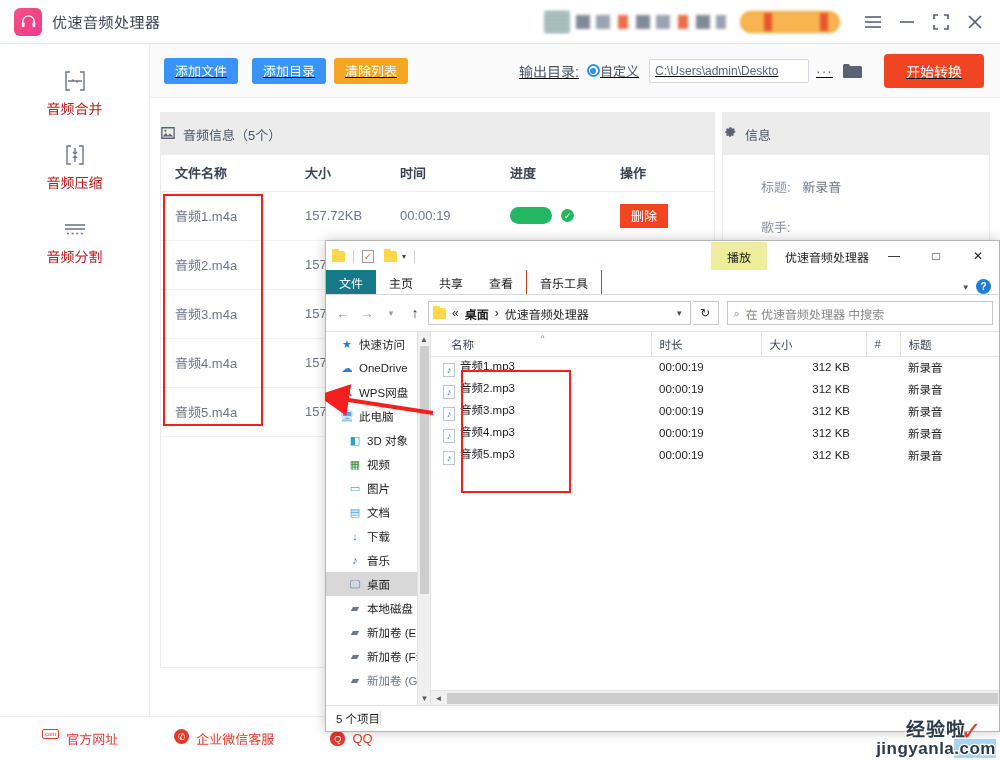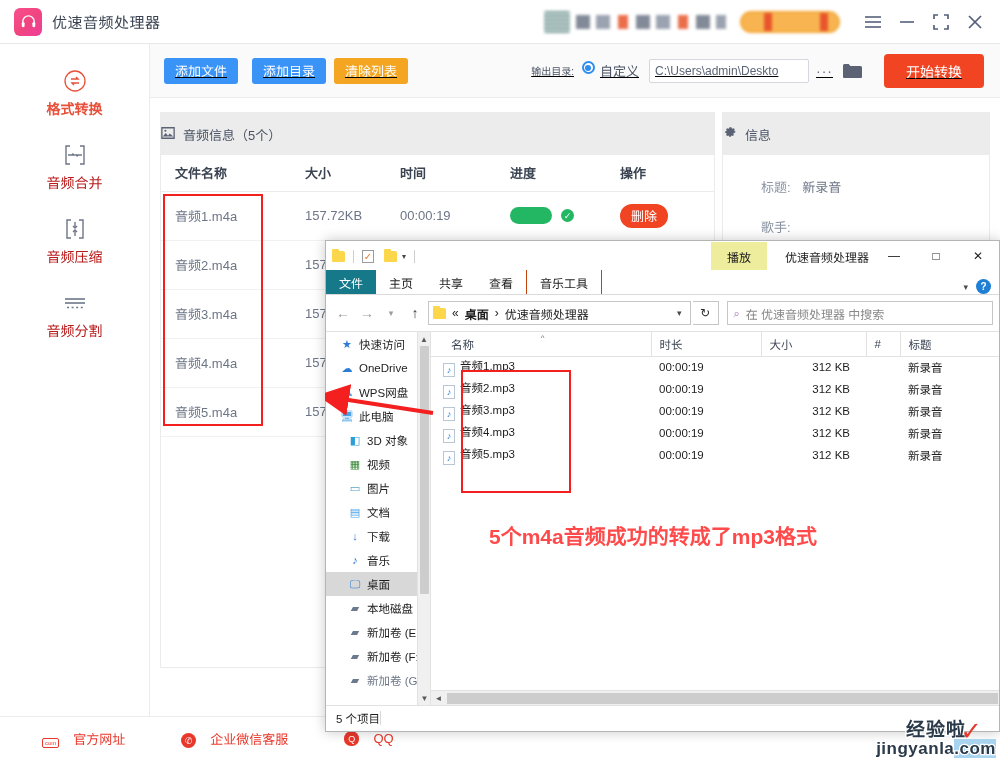--- a/index.html
+++ b/index.html
@@ -60,22 +60,22 @@
     display: flex; align-items: center; text-decoration: underline;
   }
   .btn {
     height: 26px; padding: 0 11px; border: none; border-radius: 3px;
     color: #fff; font-size: 13px; font-family: inherit; cursor: pointer;
     display: flex; align-items: center;
   }
   .btn-blue { background: #3a93f7; margin-left: 14px; }
   .btn-orange { background: #f4a522; margin-left: 8px; }
   .tool-gap { flex: 1; }
-  .out-label { font-size: 10px; color: #4a5364; }
-  .radio-wrap { display: flex; align-items: flex-start; margin-left: 8px; gap: 5px; }
+  .out-label { font-size: 14px; color: #4a5364; }
+  .radio-wrap { display: flex; align-items: center; margin-left: 8px; }
   .radio {
     width: 13px; height: 13px; border-radius: 50%;
     border: 2px solid #2e8ef0; background: #fff;
     display: flex; align-items: center; justify-content: center;
   }
   .radio::after { content: ""; width: 6px; height: 6px; border-radius: 50%; background: #2e8ef0; }
   .radio-label { font-size: 13px; color: #4a5364; }
   .path-input {
     margin-left: 10px; width: 160px; height: 24px; background: #fff;
     border: 1px solid #d4d7dd; border-radius: 2px; font-size: 12px;
@@ -136,32 +136,32 @@
     font-size: 13px; color: #6d7687; height: 49px; padding-left: 14px;
     border-bottom: 1px solid #f1f1f1;
   }
   .progress-cell { display: flex; align-items: center; gap: 9px; }
   .pbar { width: 42px; height: 17px; border-radius: 9px; background: #23b764; }
   .pcheck {
     width: 13px; height: 13px; border-radius: 50%; background: #23b764;
     color: #fff; font-size: 9px; display: flex; align-items: center; justify-content: center;
   }
   .btn-del {
-    background: #f04422; color: #fff; border: none; border-radius: 12px;
+    background: #f04422; color: #fff; border: none; border-radius: 0;
     height: 24px; padding: 0 11px; font-size: 13px; font-family: inherit; cursor: pointer;
   }
 
   
   .bottombar {
     position: absolute; left: 0; bottom: 0; width: 1000px; height: 44px;
     background: #fff; border-top: 1px solid #ececec;
     display: flex; align-items: center; padding-left: 22px; gap: 36px;
   }
   .bb-item {
-    display: flex; align-items: flex-end; gap: 14px; color: #e8382b;
+    display: flex; align-items: flex-start; gap: 7px; color: #e8382b;
     font-size: 13px; cursor: pointer; padding-left: 20px;
   }
   .bb-box {
     border: 1.6px solid #e8382b; border-radius: 2px; font-size: 6px;
     padding: 1px 2px; line-height: 1;
   }
   .bb-circle {
     width: 15px; height: 15px; border-radius: 50%; background: #e8382b;
     color: #fff; font-size: 9px; display: flex; align-items: center; justify-content: center;
   }
@@ -388,29 +388,20 @@
     <span class="dots-btn">···</span>
     <span class="folder-btn">
       <svg width="19" height="16" viewBox="0 0 19 16" fill="#5a6273">
         <path d="M0 2.5A1.5 1.5 0 011.5 1h4.2l1.6 2H17.5A1.5 1.5 0 0119 4.5V14a1 1 0 01-1 1H1a1 1 0 01-1-1z"></path>
       </svg>
     </span>
     <button class="btn-convert">开始转换</button>
   </div>
 
   <div class="sidebar">
-    <div class="side-item active">
-      <span class="ic">
-        <svg width="24" height="24" viewBox="0 0 24 24" fill="none" stroke="#e8503a" stroke-width="1.3">
-          <circle cx="12" cy="12" r="10"></circle>
-          <path d="M8 10h7l-2-2M16 14H9l2 2" stroke-width="1.4"></path>
-        </svg>
-      </span>
-      <span class="lb">格式转换</span>
-    </div>
     <div class="side-item">
       <span class="ic">
         <svg width="24" height="22" viewBox="0 0 24 22" fill="none" stroke="#6d7687" stroke-width="1.4">
           <path d="M7 2H3v18h4M17 2h4v18h-4"></path>
           <path d="M5 11h6l-1.6-1.6M19 11h-6l1.6 1.6"></path>
         </svg>
       </span>
       <span class="lb">音频合并</span>
     </div>
     <div class="side-item">
@@ -764,21 +755,20 @@
 
   <svg class="anno-arrow" width="250" height="140" style="left:325px; top:375px;">
     <defs>
       <marker id="ah" markerWidth="8" markerHeight="8" refX="5" refY="4" orient="auto">
         <path d="M0,0 L8,4 L0,8 z" fill="#f42020"></path>
       </marker>
     </defs>
     <line x1="108" y1="38" x2="4" y2="22" stroke="#f42020" stroke-width="4" marker-end="url(#ah)"></line>
   </svg>
 
-  <div class="anno-text" style="left:489px; top:520px;">5个m4a音频成功的转成了mp3格式</div>
 
   <div class="watermark">
     <div class="wm1">经验啦</div>
     <span class="wm-check">✓</span>
     <div class="wm2">
       <span>jingyanla</span><span class="wm-hl">.com</span>
     </div>
   </div>
 
 </div>

